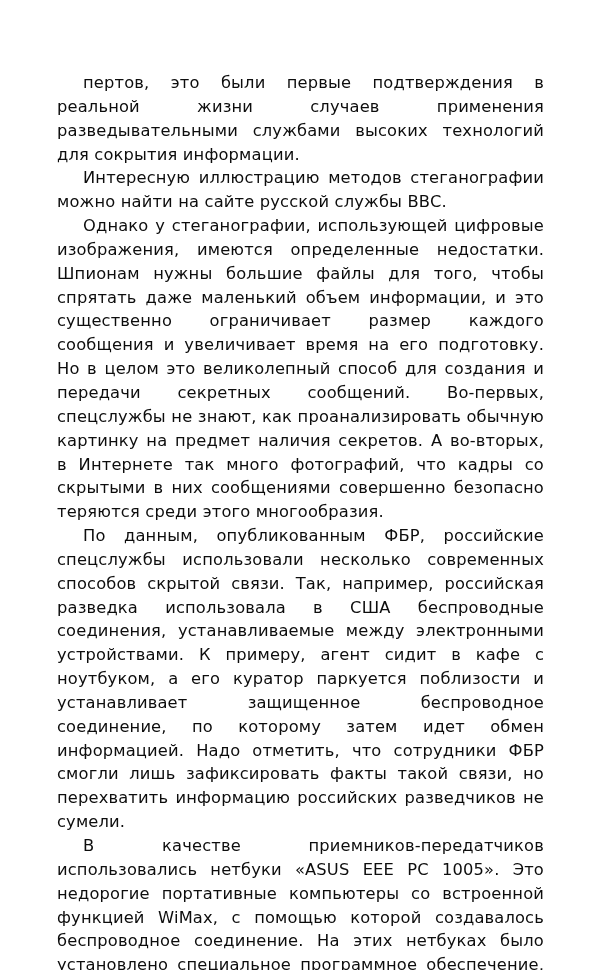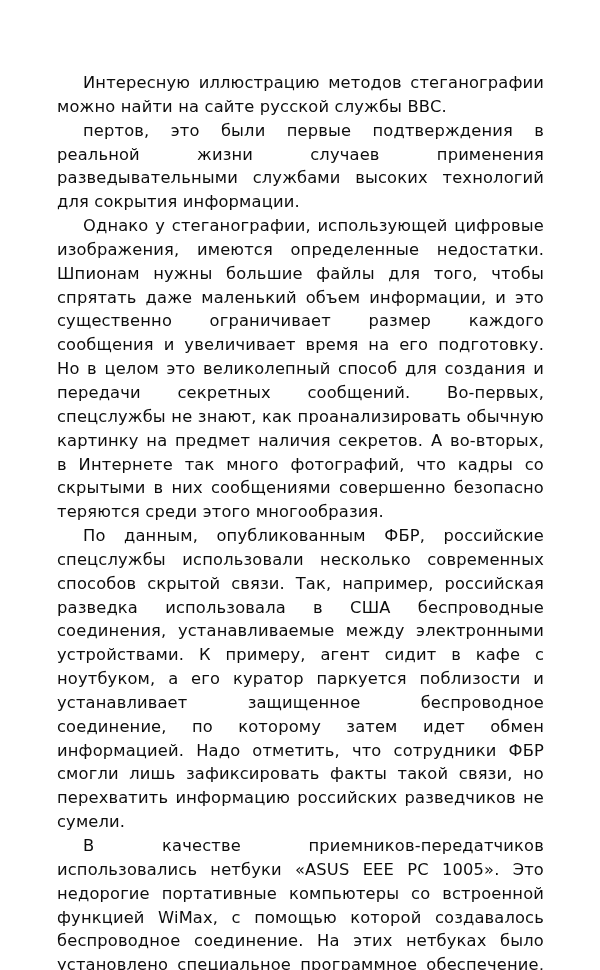--- a/index.html
+++ b/index.html
@@ -62,22 +62,22 @@
     color: #111111;
     font-family: "DejaVu Sans", sans-serif;
   }
 </style>
 </head>
 <body>
 
 <div class="page">
 
   <div class="text-block">
+    <p class="para">пертов, это были первые подтверждения в реальной жиз­ни случаев применения разведывательными службами высоких технологий для сокрытия информации.</p>
     <p class="para">Интересную иллюстрацию методов стеганографии можно найти на сайте русской службы BBC.</p>
-    <p class="para">пертов, это были первые подтверждения в реальной жиз­ни случаев применения разведывательными службами высоких технологий для сокрытия информации.</p>
     <p class="para">Однако у стеганографии, использующей цифровые изображения, имеются определенные недостатки. Шпио­нам нужны большие файлы для того, чтобы спрятать даже маленький объем информации, и это существенно огра­ничивает размер каждого сообщения и увеличивает вре­мя на его подготовку. Но в целом это великолепный способ для создания и передачи секретных сообщений. Во-пер­вых, спецслужбы не знают, как проанализировать обычную картинку на предмет наличия секретов. А во-вторых, в Ин­тернете так много фотографий, что кадры со скрытыми в них сообщениями совершенно безопасно теряются среди этого многообразия.</p>
     <p class="para">По данным, опубликованным ФБР, российские спец­службы использовали несколько современных способов скрытой связи. Так, например, российская разведка ис­пользовала в США беспроводные соединения, устанав­ливаемые между электронными устройствами. К приме­ру, агент сидит в кафе с ноутбуком, а его куратор паркует­ся поблизости и устанавливает защищенное беспроводное соединение, по которому затем идет обмен информацией. Надо отметить, что сотрудники ФБР смогли лишь зафикси­ровать факты такой связи, но перехватить информацию российских разведчиков не сумели.</p>
     <p class="para">В качестве приемников-передатчиков использова­лись нетбуки «ASUS EEE PC 1005». Это недорогие портатив­ные компьютеры со встроенной функцией WiMax, с помо­щью которой создавалось беспроводное соединение. На этих нетбуках было установлено специальное программ­ное обеспечение, также, возможно, что какие-то измене­ния вносились и в электронную схему.</p>
 
   </div>
 
 
 </div>
 
 </body></html>

